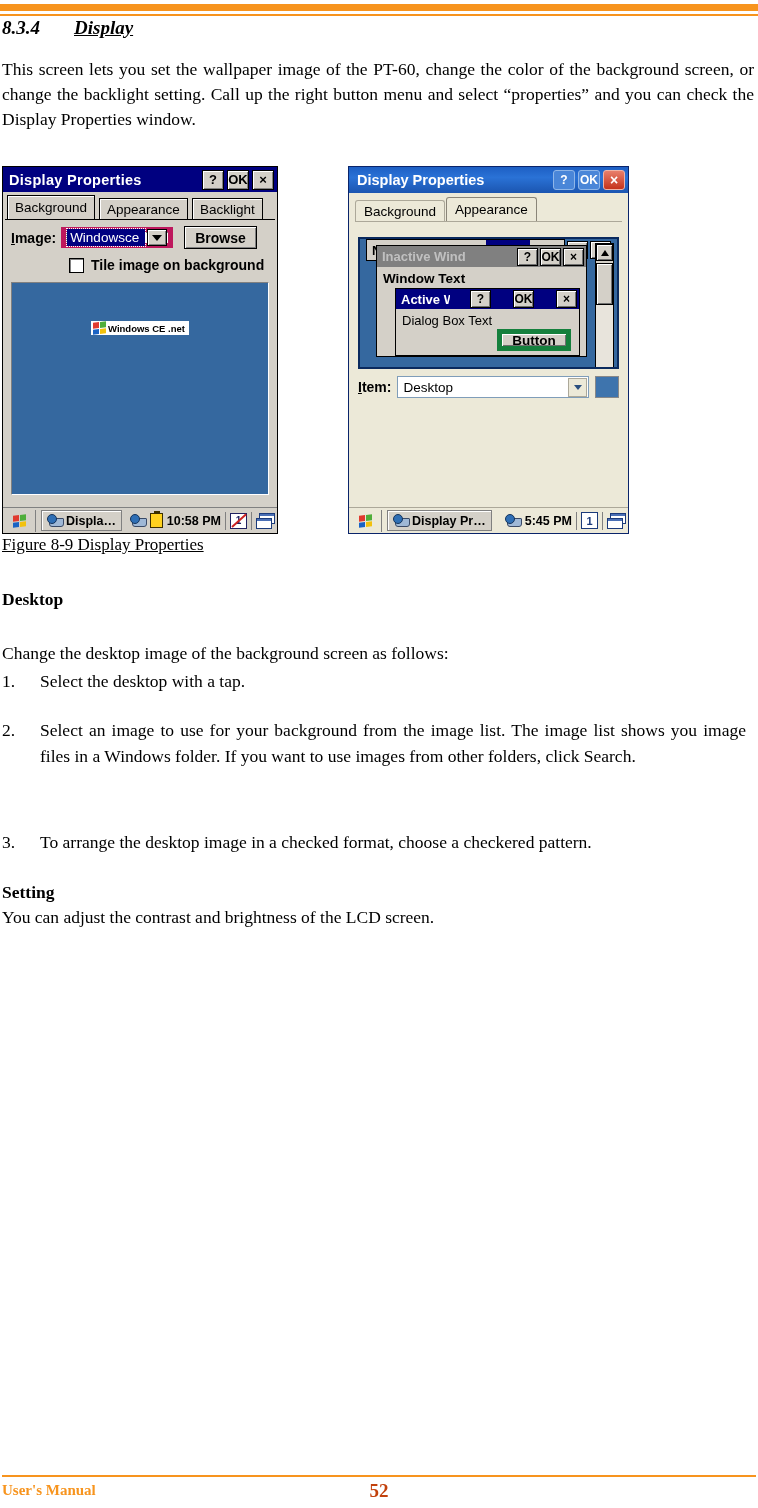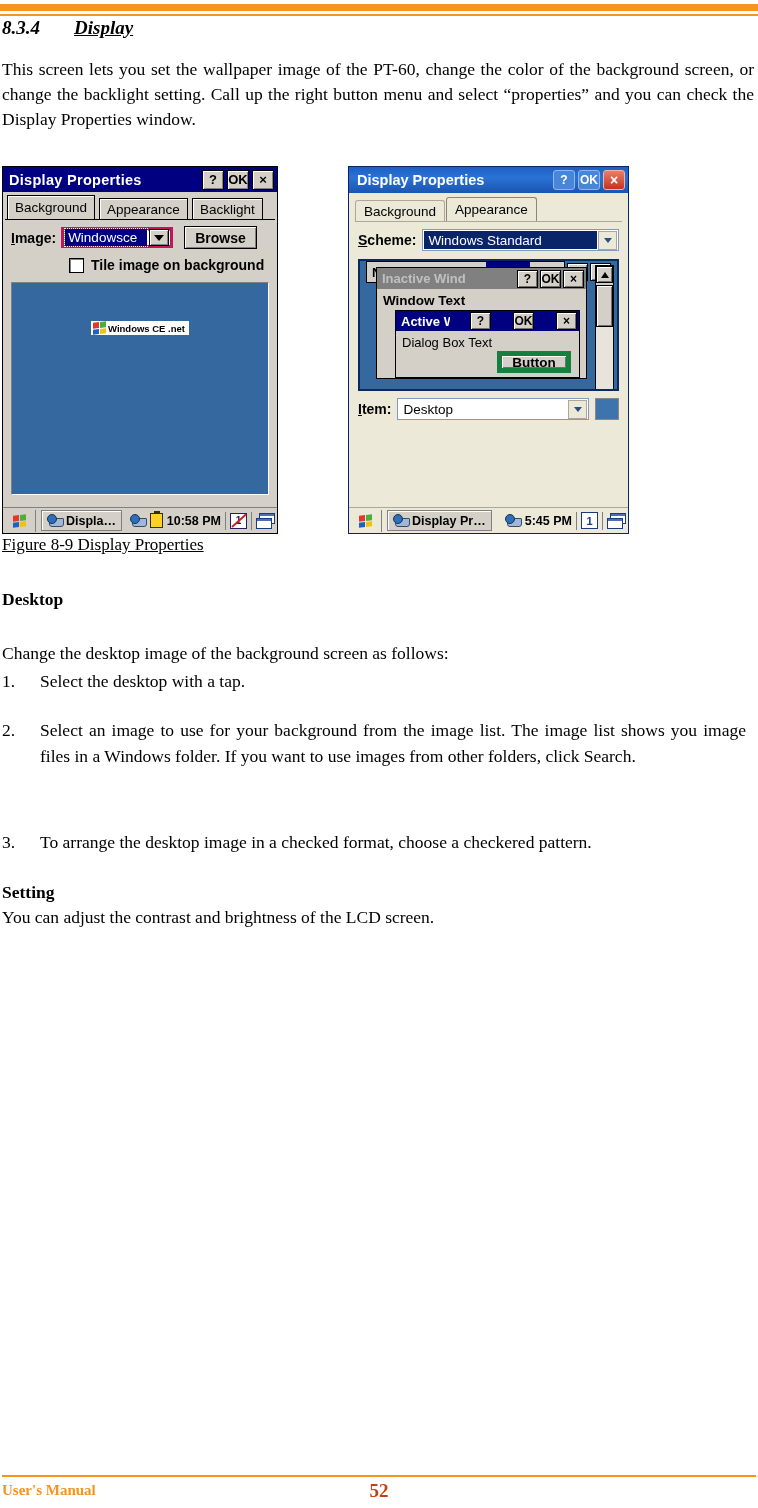--- a/index.html
+++ b/index.html
@@ -160,21 +160,21 @@
   }
   .tab-sep { width: 3px; }
 
   .ce-body { padding: 6px 8px 0 8px; position: relative; }
 
   .row { display: flex; align-items: center; }
   .lbl { font-size: 14px; color: #000; font-weight: bold; }
 
   .ce-combo {
     height: 21px;
-    border: 3px solid #be185d;
+    border: 5px solid #be185d;
     background: #fff;
     display: flex; align-items: center;
     box-sizing: border-box;
     box-shadow: inset 1px 1px 0 #808080;
   }
   .ce-combo .val {
     flex: 1; height: 17px; margin: 1px;
     background: #000080; color: #fff;
     font-size: 13.5px;
     display: flex; align-items: center;
@@ -655,29 +655,20 @@
       <span class="xp-btn close">×</span>
     </div>
 
     <div class="xp-tabs">
       <div class="xp-tab">Background</div>
       <div class="xp-tab active">Appearance</div>
     </div>
     <div class="xp-tabline"></div>
 
     <div class="xp-body">
-      <div class="row" style="gap:6px;">
-        <span class="lbl"><u>S</u>cheme:</span>
-        <div class="xp-combo" style="flex:1;">
-          <span class="val">Windows Standard</span>
-          <span class="arrow">
-              <i class="tri-down-sm"></i>
-            </span>
-        </div>
-      </div>
 
     </div>
 
     <div class="xp-preview">
       <div class="pv-menurow">
         <div class="pv-menu">
           <span>Normal</span>
           <span class="dis">Disabled</span>
           <span class="sel">Selec</span>
         </div>

